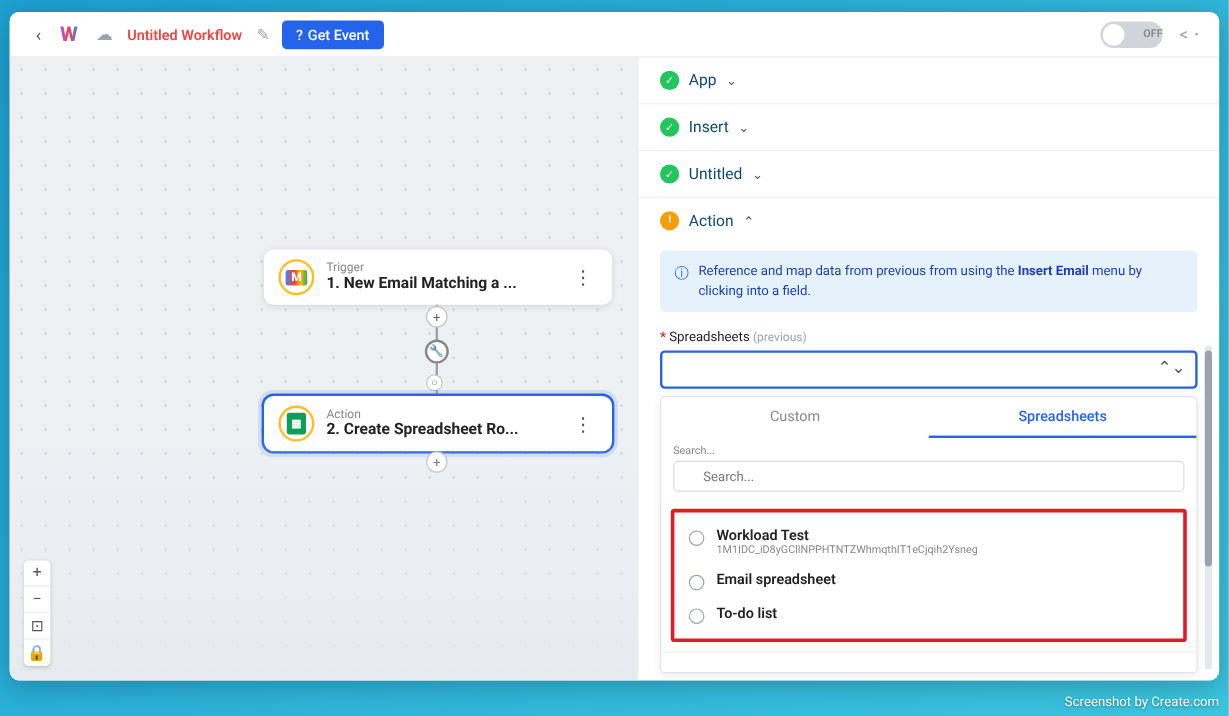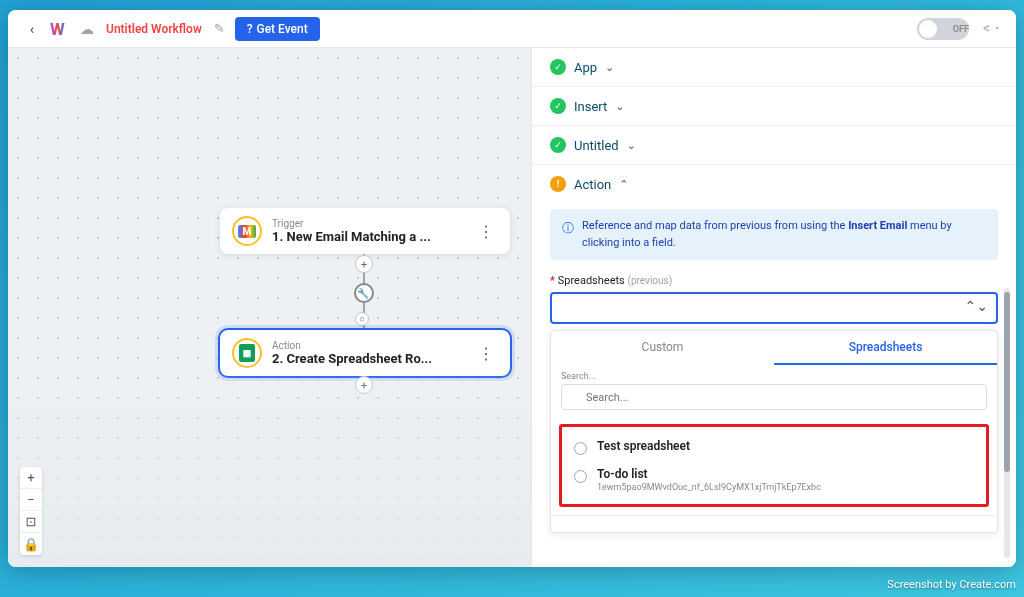--- a/index.html
+++ b/index.html
@@ -186,28 +186,34 @@
           <div class="dd-search-lbl">Search...</div>
           <div class="dd-search-wrap">
             <span class="dd-search-ic">🔍</span>
             <input class="dd-search-input" placeholder="Search..." style="">
           </div>
         </div>
         <div class="highlight-box">
           <div class="dd-item">
             <div class="dd-radio"></div>
             <div class="dd-item-txt">
-              <div class="dd-item-name">Test spreadsheet</div>
+              <div class="dd-item-name">Workload Test</div>
+              <div class="dd-item-id">1M1IDC_iD8yGCllNPPHTNTZWhmqthIT1eCjqih2Ysneg</div>
+            </div>
+          </div>
+          <div class="dd-item">
+            <div class="dd-radio"></div>
+            <div class="dd-item-txt">
+              <div class="dd-item-name">Email spreadsheet</div>
             </div>
           </div>
           <div class="dd-item">
             <div class="dd-radio"></div>
             <div class="dd-item-txt">
               <div class="dd-item-name">To-do list</div>
-              <div class="dd-item-id">1ewm5pao9MWvdOuc_nf_6LsI9CyMX1xjTmjTkEp7Exbc</div>
             </div>
           </div>
         </div>
         <div class="dd-bottom">
           
           
         </div>
       </div>
 
       <div class="scrollbar-fake">

